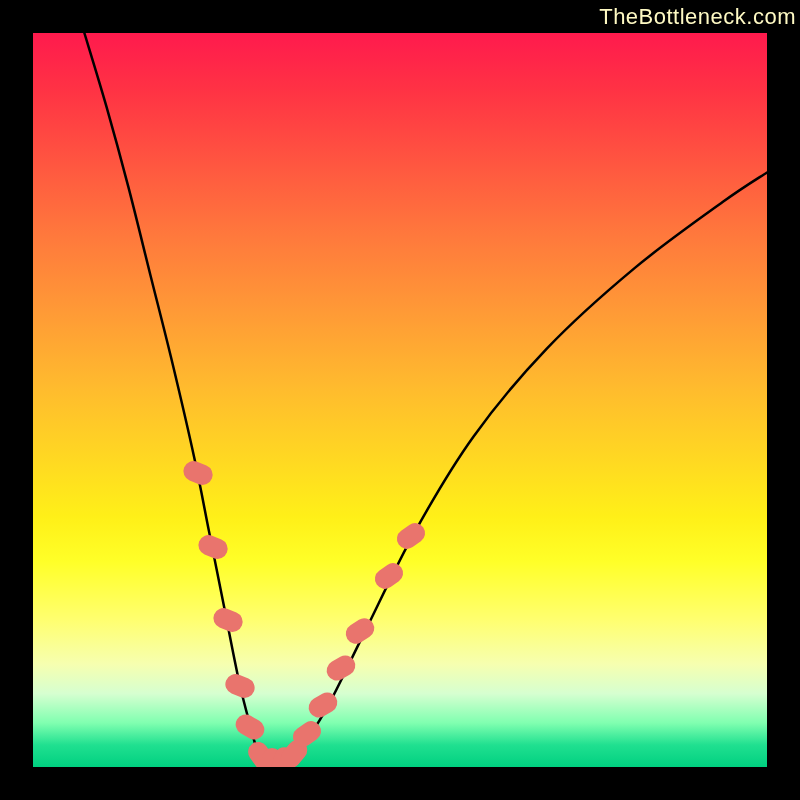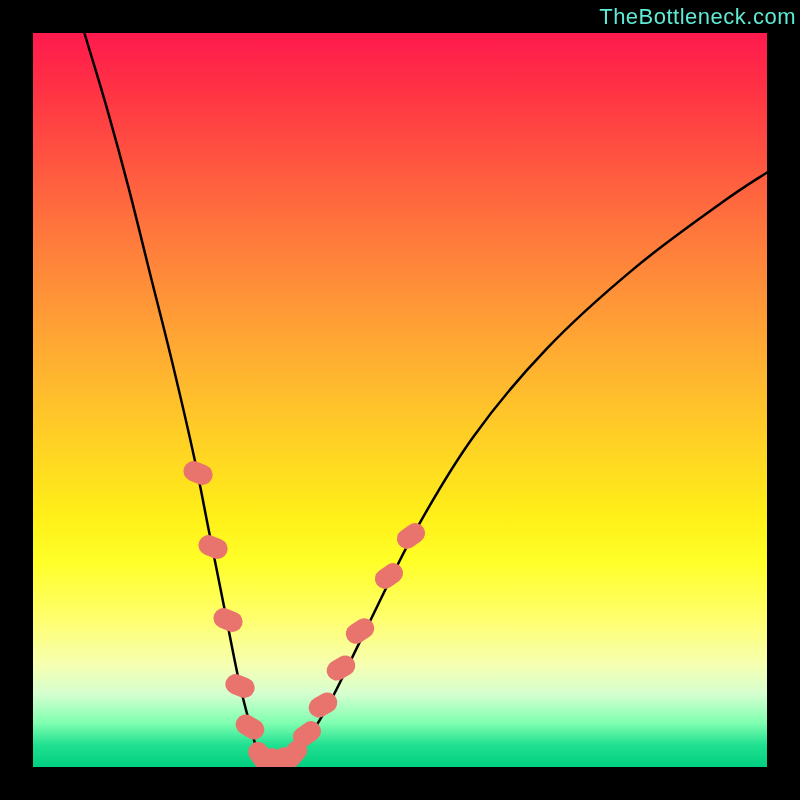--- a/index.html
+++ b/index.html
@@ -40,21 +40,21 @@
       #d6ffd0 90%,
       #80ffb0 94%,
       #20e090 97%,
       #00d080 100%);
     overflow: hidden;
   }
   .watermark {
     position: absolute;
     top: 4px;
     right: 4px;
-    color: #5eead4;
+    color: #fef9c3;
     font-size: 22px;
     font-weight: 500;
     letter-spacing: 0.5px;
     user-select: none;
   }
   svg.curve {
     position: absolute;
     left: 0;
     top: 0;
     width: 734px;

